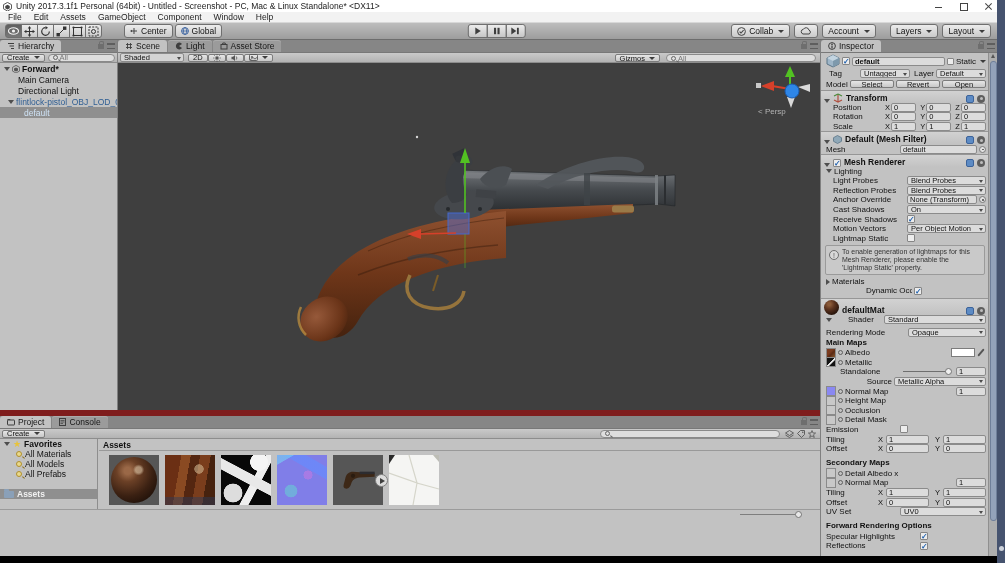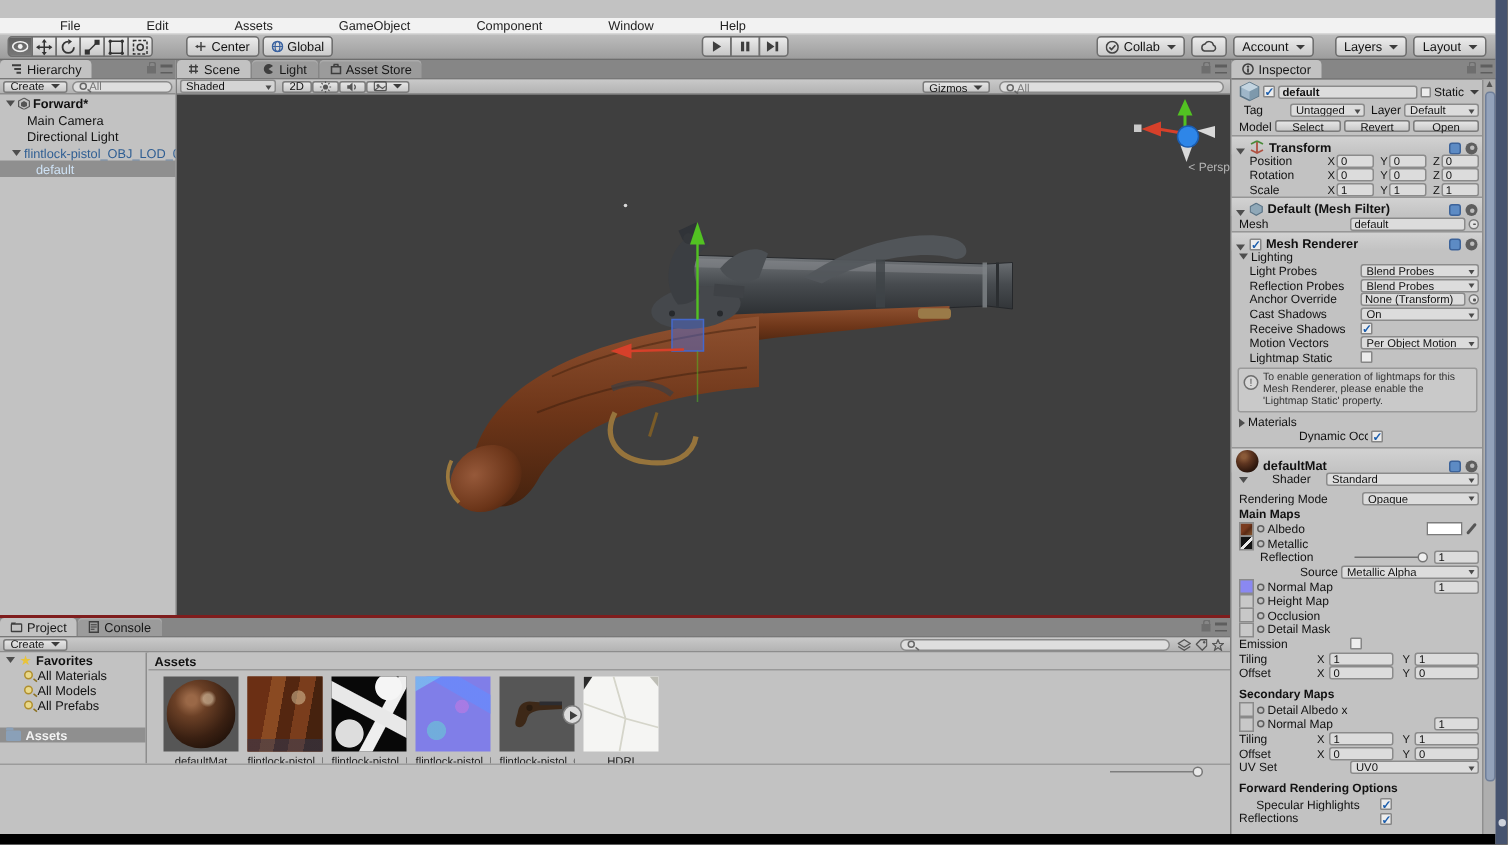--- a/index.html
+++ b/index.html
@@ -12,21 +12,21 @@
   #titlebar .ttxt { font-size:8.5px; color:#222; margin-left:4px; white-space:nowrap; }
   .ulogo { width:9px; height:9px; }
   #wincontrols { position:absolute; right:4px; top:0; height:12px; display:flex; gap:16px; align-items:center; }
   .wc { width:9px; height:9px; position:relative; }
   .wc-min::after { content:''; position:absolute; left:1px; top:5px; width:7px; height:1px; background:#444; }
   .wc-max::after { content:''; position:absolute; left:1px; top:1px; width:6px; height:6px; border:1px solid #444; }
   .wc-close::before,.wc-close::after { content:''; position:absolute; left:4px; top:0; width:1px; height:9px; background:#444; }
   .wc-close::before { transform:rotate(45deg);} .wc-close::after{ transform:rotate(-45deg);}
 
   #menubar { position:absolute; left:0; top:12px; width:997px; height:11px; background:#f2f2f2; display:flex; align-items:center; padding-left:2px; border-bottom:1px solid #d8d8d8; }
-  .menuitem { padding:0 6px; font-size:8.5px; color:#222;margin-left:32px; }
+  .menuitem { padding:0 6px; font-size:8.5px; color:#222; }
 
   #topbar { position:absolute; left:0; top:23px; width:997px; height:17px; background:linear-gradient(#bdbdbd,#9d9d9d); border-bottom:1px solid #6d6d6d; }
   .toolgroup { position:absolute; left:5px; top:1px; display:flex; }
   .toolbtn { width:17px; height:14px; background:linear-gradient(#ededed,#c9c9c9); border:1px solid #6f6f6f; margin-left:-1px; display:flex; align-items:center; justify-content:center; }
   .toolbtn:first-child { border-radius:3px 0 0 3px; margin-left:0; }
   .toolbtn:last-child { border-radius:0 3px 3px 0; }
   .toolbtn.pressed { background:linear-gradient(#5f5f5f,#787878); }
   .pvbtns { position:absolute; left:124px; top:1px; display:flex; gap:2px; }
   .grbtn { height:14px; display:flex; align-items:center; gap:3px; padding:0 5px; background:linear-gradient(#ececec,#cacaca); border:1px solid #6f6f6f; border-radius:3px; font-size:8.5px; }
   .playgroup { position:absolute; left:50%; transform:translateX(-53%); top:1px; display:flex; }
@@ -57,21 +57,21 @@
   #hierarchy { position:absolute; left:0; top:40px; width:118px; height:370px; background:#c2c2c2; border-right:1px solid #808080; }
   .hrow { display:flex; align-items:center; height:11px; padding-left:4px; gap:2px; font-size:8.5px; white-space:nowrap; }
   .hrow.sel { background:#8f8f8f; }
   .bluetext { color:#2f5e93; }
   .seltext { color:#cfe3f6; }
   .cubeico { width:8px; height:8px; }
 
   
   #scene { position:absolute; left:118px; top:40px; width:702px; height:370px; background:#c2c2c2; }
   #viewport { position:absolute; left:0; top:23px; width:702px; height:347px; background:#3f3f3f; overflow:hidden; }
-  .persplabel { position:absolute; left:640px; top:44px; width:62px; text-align:right; color:#b5b5b5; font-size:8px; }
+  .persplabel { position:absolute; left:640px; top:44px; width:62px; text-align:left; color:#b5b5b5; font-size:8px; }
   .scenesearch { position:absolute; right:4px; top:1px; width:150px; }
   .gizmosdd { position:absolute; right:160px; top:1px; }
 
   
   #inspector { position:absolute; left:820px; top:40px; width:177px; height:516px; background:#c2c2c2; border-left:1px solid #808080; }
   #insbody { position:absolute; left:0; top:13px; width:168px; bottom:0; overflow:hidden; }
   .irow { display:flex; align-items:center; height:9.6px; padding:0 3px 0 5px; gap:2px; font-size:8px; }
   .ilabel { width:72px; flex-shrink:0; white-space:nowrap; overflow:hidden; }
   .ilabel.ind { padding-left:7px; width:79px; }
   .dd { flex:1; position:relative; background:#dcdcdc; border:1px solid #8b8b8b; border-radius:2px; height:9px; font-size:7.5px; line-height:7px; padding:0 9px 0 3px; white-space:nowrap; overflow:hidden; }
@@ -103,21 +103,21 @@
   .sld { flex:1; height:1px; background:#6f6f6f; position:relative; margin:0 3px; }
   .sld .knob { position:absolute; right:-1px; top:-3.5px; width:7px; height:7px; border-radius:50%; background:#efefef; border:1px solid #757575; }
   .picker { width:7px; height:7px; border-radius:50%; background:#e2e2e2; border:1px solid #7a7a7a; flex-shrink:0; position:relative; }
   .picker::after { content:''; position:absolute; left:2px; top:2px; width:1.5px; height:1.5px; border-radius:50%; background:#555; }
   .matsphere { width:15px; height:15px; border-radius:50%; background:radial-gradient(circle at 35% 28%, #8a5a38 0 10%, #5e3520 35%, #2e180e 70%, #120a06); flex-shrink:0; }
   #insscroll { position:absolute; right:0px; top:13px; width:9px; bottom:0; background:#aeaeae; border-left:1px solid #8f8f8f; }
   #insscroll .thumb { position:absolute; left:1px; top:8px; width:7px; height:460px; background:#93a2ba; border:1px solid #6f7f9a; border-radius:3px; }
   #insscroll .up { position:absolute; left:2px; top:1px; width:0; height:0; border-left:2.5px solid transparent; border-right:2.5px solid transparent; border-bottom:4px solid #555; }
 
   
-  #project { position:absolute; left:0; top:410px; width:820px; height:110px; background:#c2c2c2; border-top:2px solid #7f1d1d; }
+  #project { position:absolute; left:0; top:410px; width:820px; height:110px; background:#c2c2c2; border-top:6px solid #7f1d1d; }
   #projleft { position:absolute; left:0; top:23px; width:98px; bottom:11px; background:#c2c2c2; border-right:1px solid #8e8e8e; }
   #projright { position:absolute; left:99px; top:23px; right:0; bottom:11px; }
   .prow { display:flex; align-items:center; height:10px; padding-left:4px; gap:3px; font-size:8.5px; white-space:nowrap; }
   .prow.sel { background:#8f8f8f; color:#f2f2f2; font-weight:bold; }
   .star { color:#e8c33a; font-size:9px; line-height:8px; }
   .magy { width:6px; height:6px; border:1px solid #b08f2e; border-radius:50%; position:relative; flex-shrink:0; background:#e9d98a; }
   .magy::after { content:''; position:absolute; left:5px; top:5px; width:3px; height:1px; background:#8a7020; transform:rotate(40deg); }
   .folder { width:10px; height:7px; background:#8aa0b8; border-radius:1px; position:relative; flex-shrink:0; }
   .folder::before { content:''; position:absolute; left:0; top:-2px; width:5px; height:2px; background:#8aa0b8; border-radius:1px 1px 0 0; }
   .assetshdr { height:12px; border-bottom:1px solid #999; display:flex; align-items:center; padding-left:4px; font-weight:bold; font-size:8.5px; background:#c2c2c2; }
@@ -142,20 +142,32 @@
   #rightstrip { position:absolute; left:997px; top:0; width:8px; height:563px; background:#46536f; }
   #rightstrip .dot { position:absolute; left:1.5px; top:546px; width:5px; height:5px; border-radius:50%; background:#cdd2db; }
 
   svg { display:block; }
 </style>
 </head>
 <body>
 
 <div id="screen">
 
+  <div id="titlebar">
+    <svg class="ulogo" viewBox="0 0 10 10">
+        <polygon points="5,0.5 9.5,3 9.5,7.5 5,10 0.5,7.5 0.5,3" fill="none" stroke="#444" stroke-width="1"></polygon>
+        <polygon points="5,3 7.5,4.4 7.5,7 5,8.2 2.5,7 2.5,4.4" fill="#444"></polygon>
+      </svg>
+    <span class="ttxt">Unity 2017.3.1f1 Personal (64bit) - Untitled - Screenshot - PC, Mac &amp; Linux Standalone* &lt;DX11&gt;</span>
+    <div id="wincontrols">
+      <span class="wc wc-min"></span>
+      <span class="wc wc-max"></span>
+      <span class="wc wc-close"></span>
+    </div>
+  </div>
 
   <div id="menubar">
     <span class="menuitem">File</span>
     <span class="menuitem">Edit</span>
     <span class="menuitem">Assets</span>
     <span class="menuitem">GameObject</span>
     <span class="menuitem">Component</span>
     <span class="menuitem">Window</span>
     <span class="menuitem">Help</span>
   </div>
@@ -627,21 +639,21 @@
           <span style="flex:1;">Albedo</span>
           <span class="swatch"></span>
           <span class="dropper"></span>
         </div>
       <div class="irow">
           <span class="chip c-metal"></span>
           <span class="radio"></span>
           <span>Metallic</span>
         </div>
       <div class="irow">
-          <span class="ilabel" style="padding-left:14px;">Reflection</span>
+          <span class="ilabel" style="padding-left:14px;">Standalone</span>
           <span class="sld">
             <span class="knob"></span>
           </span>
           <span class="fld" style="width:30px;">1</span>
         </div>
       <div class="irow">
           <span class="ilabel" style="padding-left:14px; text-align:right; width:66px;">Source</span>
           <span class="dd">Metallic Alpha</span>
         </div>
       <div class="irow">
@@ -708,21 +720,21 @@
           <span class="fld vfld">0</span>
           <span class="axisl">Y</span>
           <span class="fld vfld">0</span>
         </div>
       <div class="irow">
           <span class="ilabel">UV Set</span>
           <span class="dd">UV0</span>
         </div>
       <div class="boldrow" style="margin-top:4px;">Forward Rendering Options</div>
       <div class="irow">
-          <span class="ilabel" style="width:92px;text-align:center;">Specular Highlights</span>
+          <span class="ilabel" style="width:92px;">Specular Highlights</span>
           <span class="cb">✓</span>
         </div>
       <div class="irow">
           <span class="ilabel" style="width:92px;">Reflections</span>
           <span class="cb">✓</span>
         </div>
       <div class="boldrow" style="margin-top:5px;">Advanced Options</div>
 
     </div>
     <div id="insscroll">

